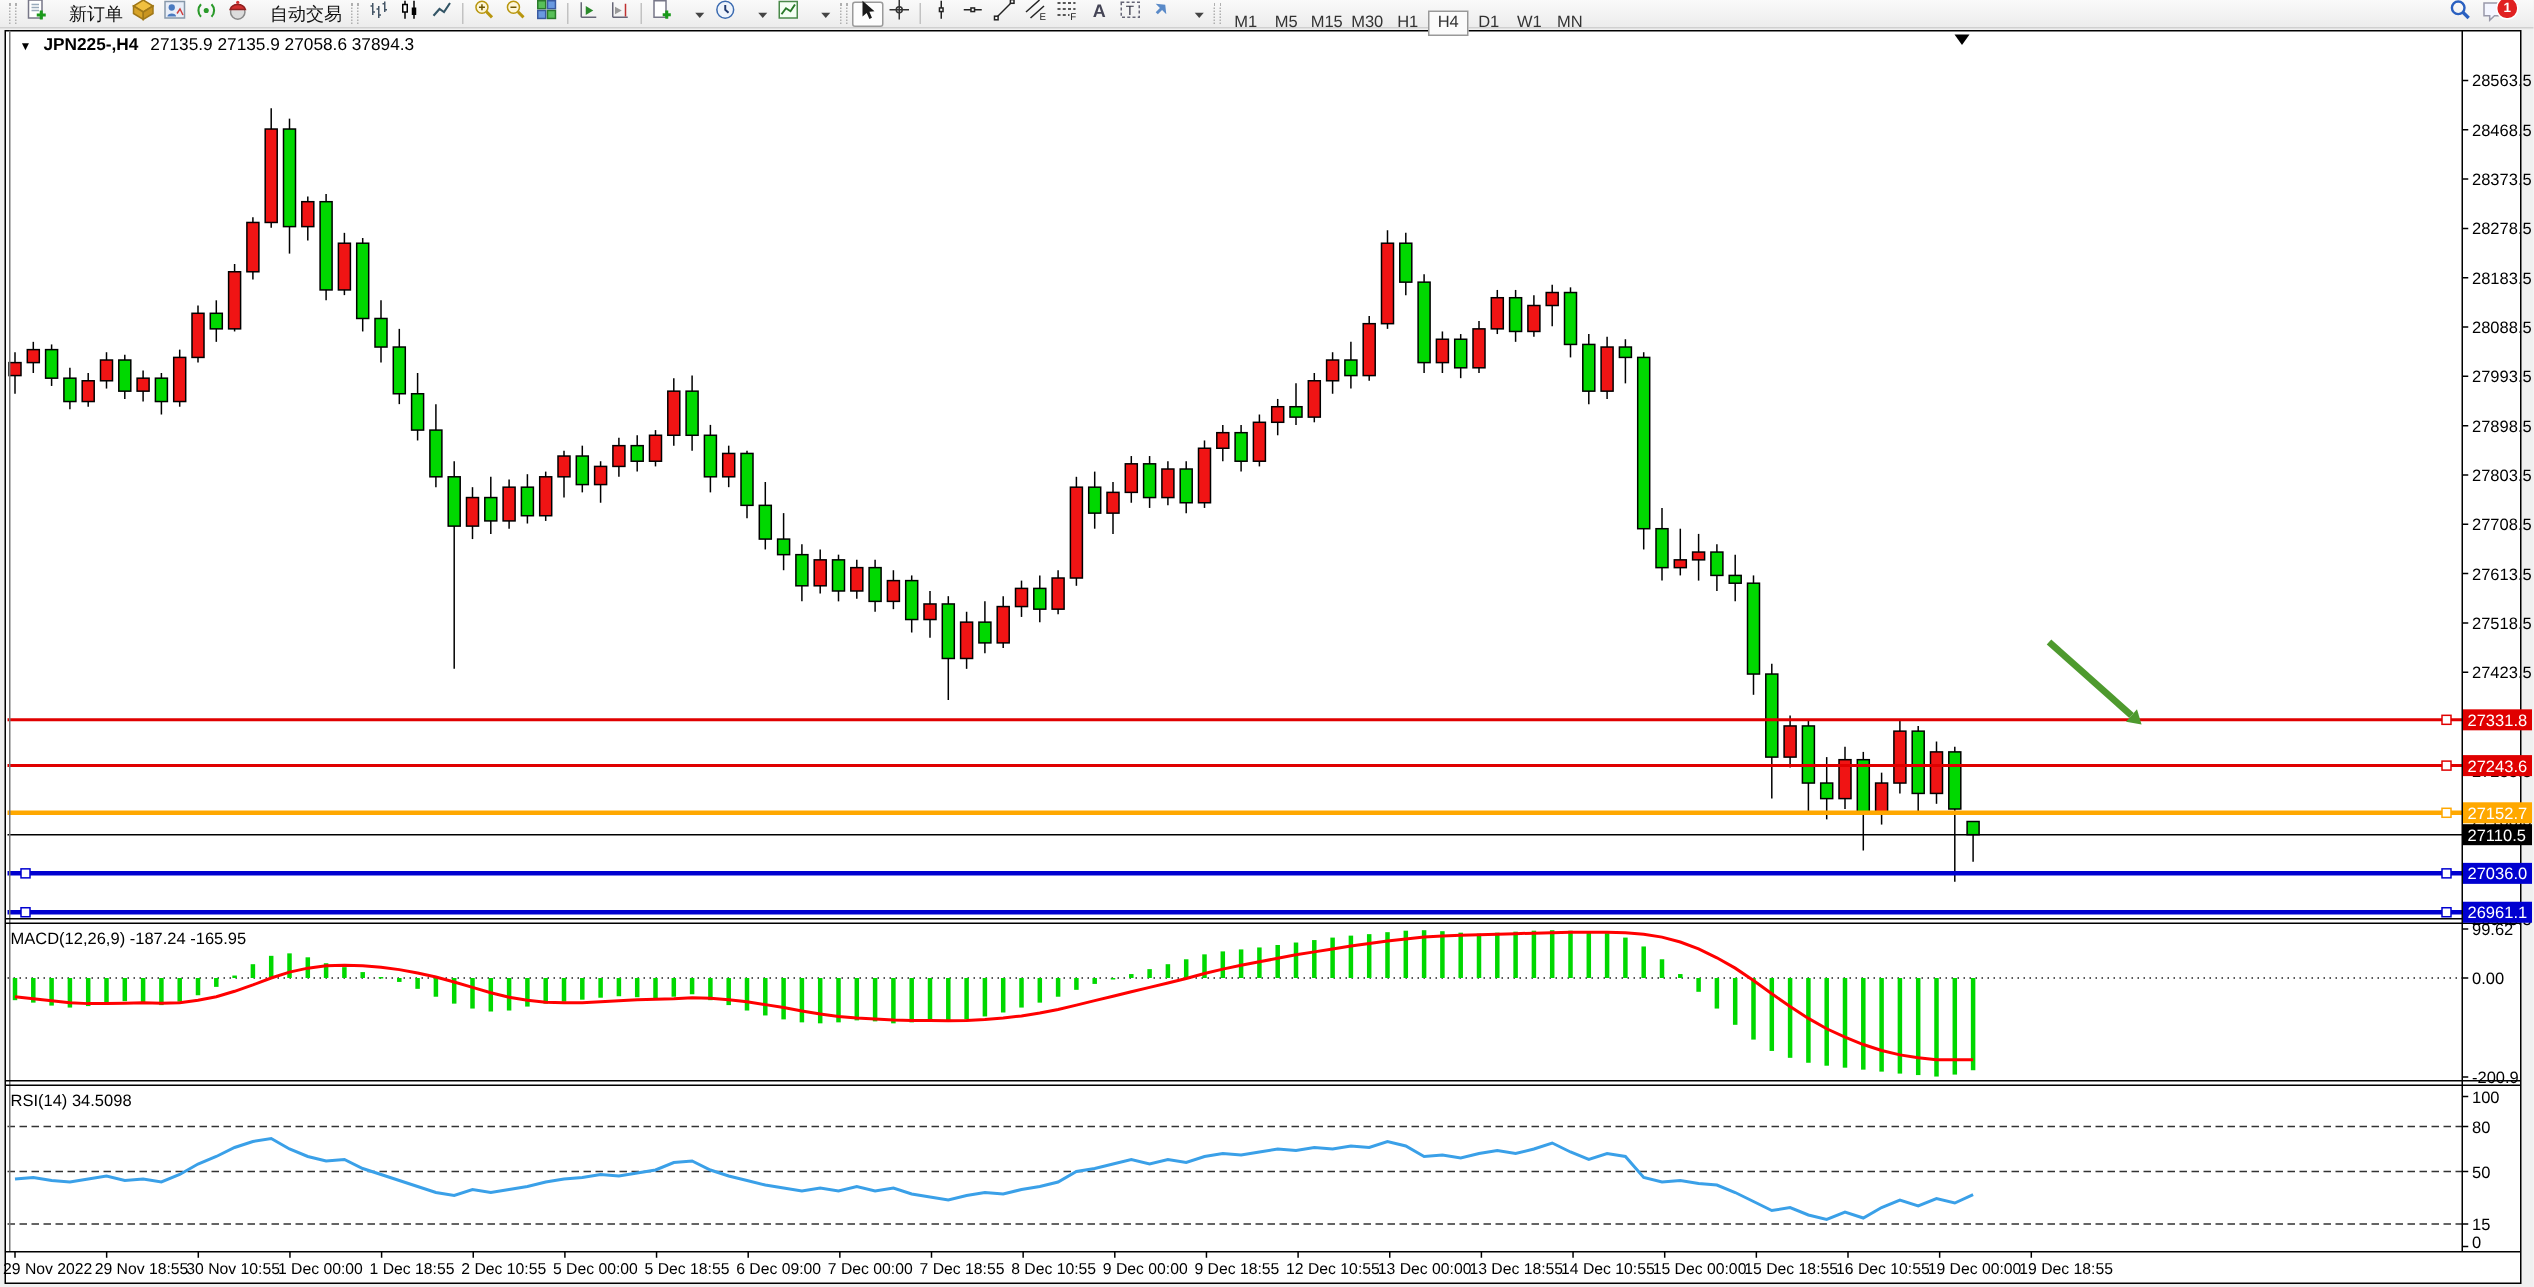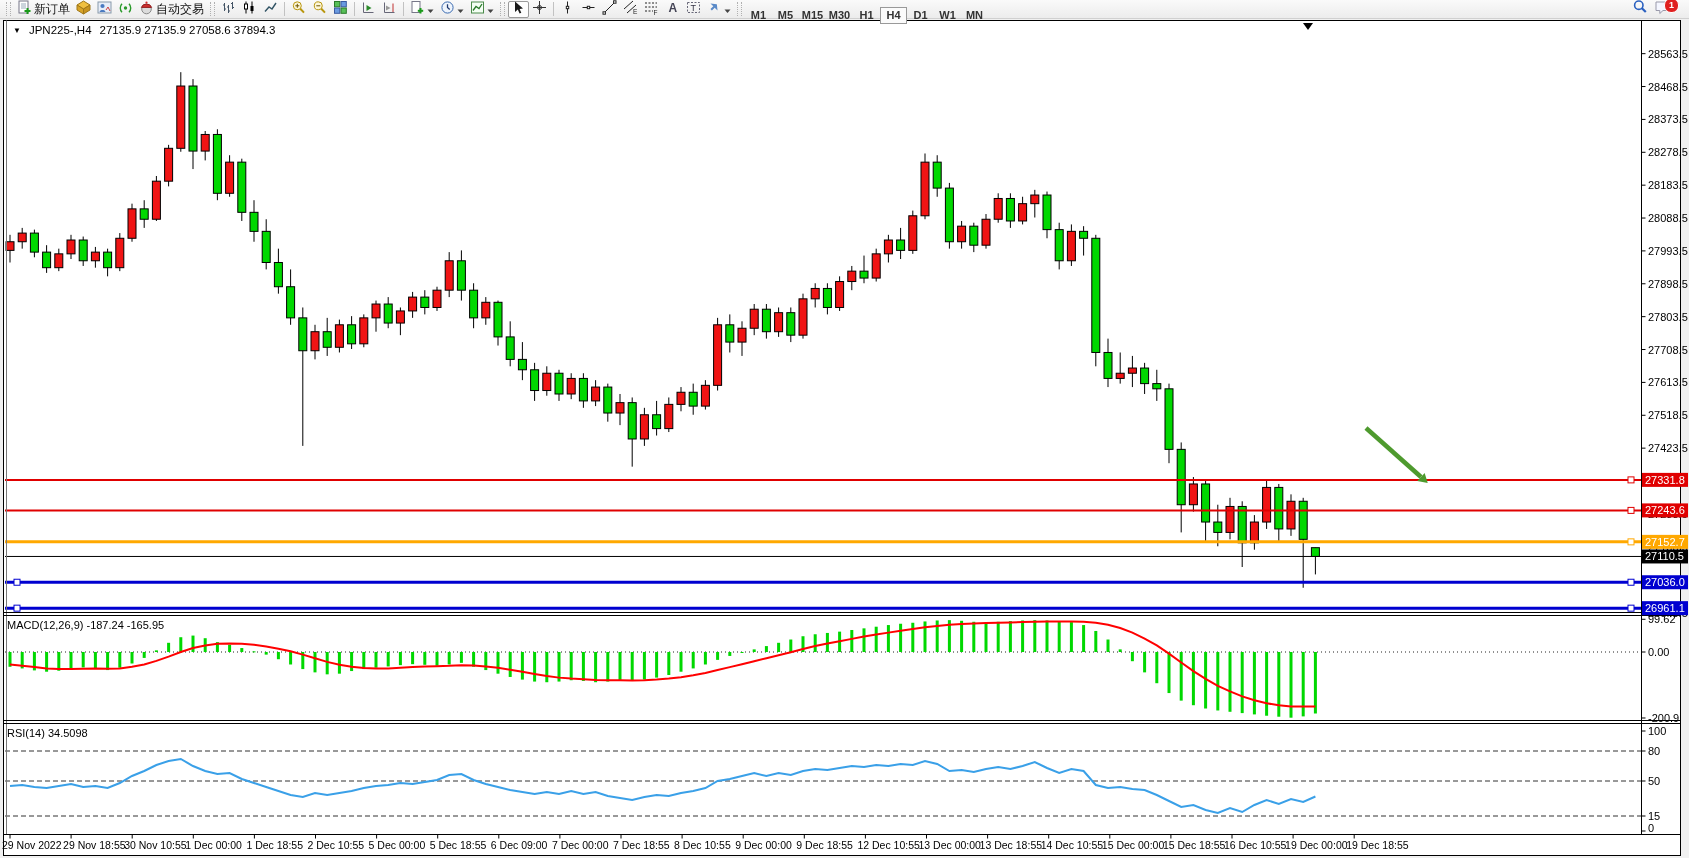--- a/index.html
+++ b/index.html
@@ -1,26 +1,26 @@
 <!DOCTYPE html>
 <html><head>
 <meta charset="utf-8">
 <style>
   html,body{margin:0;padding:0;width:1689px;height:858px;background:#f0f0f0;overflow:hidden;
     font-family:"Liberation Sans","DejaVu Sans",sans-serif;}
   
   .toolbar{position:absolute;left:0;top:0;width:1689px;height:19px;background:linear-gradient(#fafafa,#ececec);
     border-bottom:1px solid #d0d0d0;display:flex;align-items:center;padding-left:3px;box-sizing:border-box;z-index:5;}
   .tb{height:17px;min-width:20px;display:inline-flex;align-items:center;justify-content:center;
-    border:1px solid transparent;border-radius:2px;padding:0 2px;gap:2px;cursor:default;box-sizing:border-box;}
+    border:1px solid transparent;border-radius:2px;padding:0 2px;gap:14px;cursor:default;box-sizing:border-box;}
   .tb.pressed{border:1px solid #9a9a9a;background:#fdfdfd;}
   .tb .lbl{font-size:12px;color:#111;white-space:nowrap;}
   .sep{width:1px;height:14px;background:#c2c2c2;margin:0 3px;flex:0 0 auto;}
   .grip{width:3px;height:14px;border-left:1px dotted #b0b0b0;border-right:1px dotted #b0b0b0;margin:0 3px;flex:0 0 auto;}
-  .tf{font-size:11px;font-weight:bold;color:#333;width:27px;height:17px;display:inline-flex;align-items:center;
+  .tf{font-size:11px;font-weight:normal;color:#333;width:27px;height:17px;display:inline-flex;align-items:center;
     justify-content:center;border:1px solid transparent;box-sizing:border-box;margin-top:12px;}
   .tf.active{border:1px solid #999;background:#fbfbfb;}
   .spacer{flex:1;}
   .badge{position:absolute;right:-5px;top:-4px;background:#e02020;color:#fff;font-size:9px;font-weight:bold;
     border-radius:7px;min-width:13px;height:13px;display:flex;align-items:center;justify-content:center;border:1px solid #fff;}
   .chatwrap{position:relative;margin-right:14px;}
   
   .chart-title{position:absolute;left:13px;top:24px;font-size:11.5px;color:#000;z-index:4;display:flex;gap:8px;align-items:center;}
   .chart-title .tri{font-size:8px;color:#000;}
   #chartsvg{position:absolute;left:0;top:0;z-index:1;}
@@ -275,21 +275,21 @@
   <span class="chatwrap tb">
     <span><svg width="18" height="16">
           <path d="M2 3h13v8.5H9l-3.2 3v-3H2z" fill="#f4f6ff" stroke="#99a"></path>
         </svg></span>
     <span class="badge">1</span>
   </span>
 </div>
 
 <div class="chart-title">
   <span class="tri">▼</span>
-  <span style="font-weight:normal">JPN225-,H4</span>
+  <span style="font-weight:bold">JPN225-,H4</span>
   <span>27135.9 27135.9 27058.6 37894.3</span>
 </div>
 
 <svg id="chartsvg" width="1689" height="858" viewBox="0 0 1689 858">
     <rect x="3.5" y="20.5" width="1677" height="835" fill="#ffffff"></rect>
     <line x1="10" y1="234.8152492668622" x2="10" y2="262.4985337243402" stroke="#000" stroke-width="1"></line>
     <rect x="6" y="241.73607038123168" width="8" height="8.651026392961882" fill="#f01414" stroke="#000" stroke-width="1"></rect>
     <line x1="22.2" y1="227.89442815249268" x2="22.2" y2="248.6568914956012" stroke="#000" stroke-width="1"></line>
     <rect x="18.2" y="233.0850439882698" width="8" height="8.651026392961882" fill="#f01414" stroke="#000" stroke-width="1"></rect>
     <line x1="34.4" y1="229.62463343108507" x2="34.4" y2="257.30791788856305" stroke="#000" stroke-width="1"></line>

